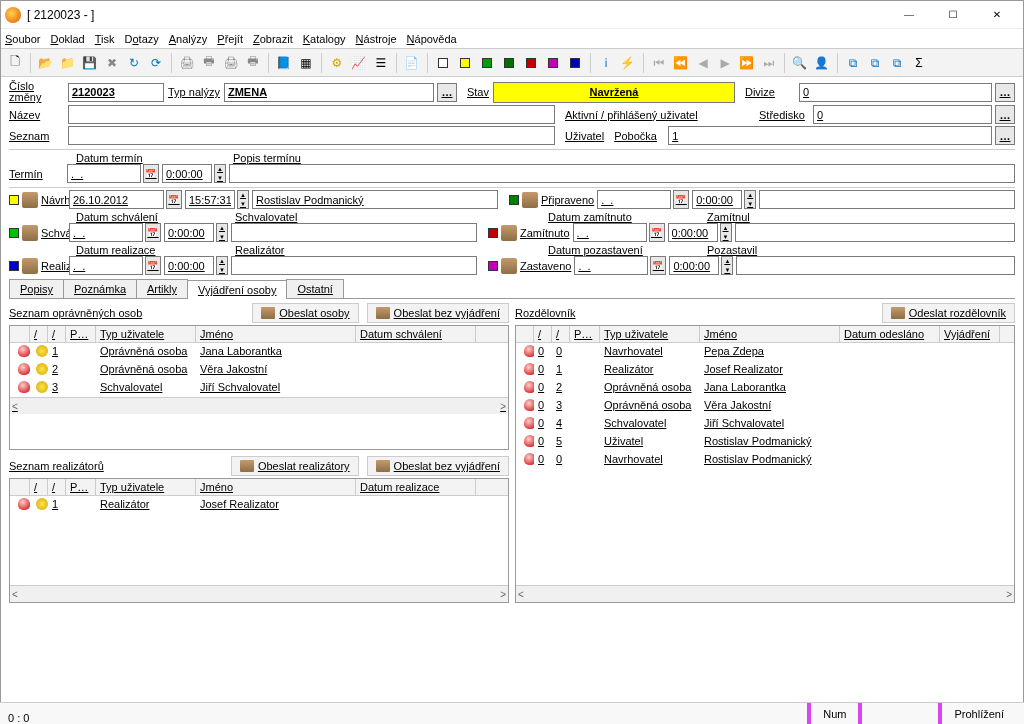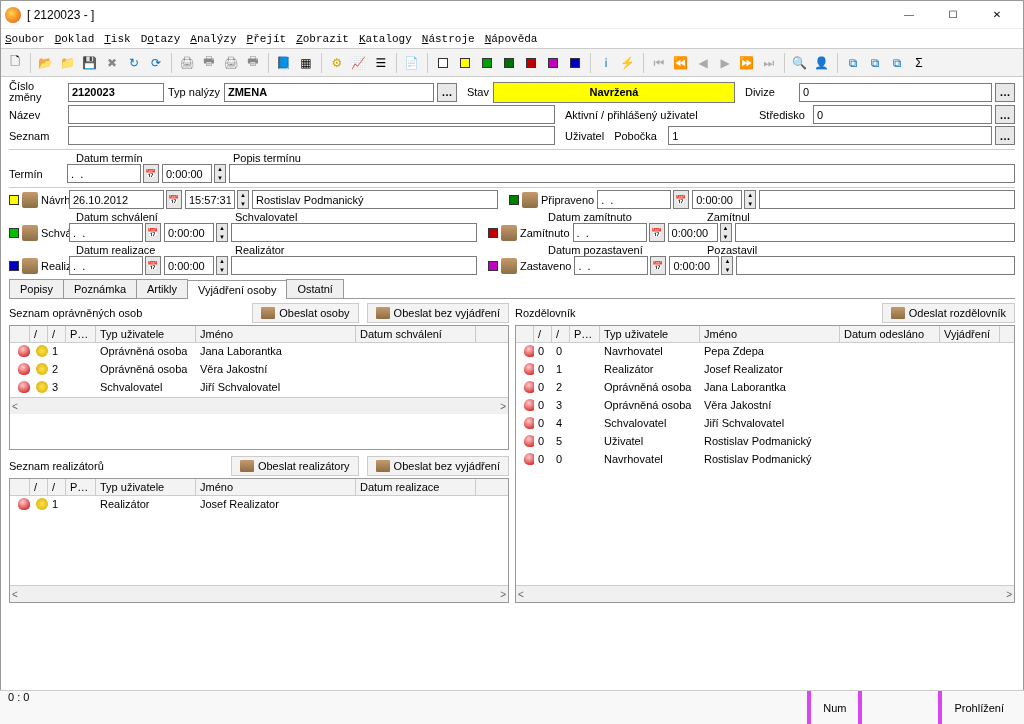--- a/index.html
+++ b/index.html
@@ -1,28 +1,28 @@
 <!DOCTYPE html>
 <html><head>
 <meta charset="utf-8">
 <style>
 * { box-sizing: border-box; margin: 0; padding: 0; }
 body { font-family: Tahoma, Arial, sans-serif; font-size: 11px; background: #fff; color: #000; width: 1024px; height: 724px; overflow: hidden; border: 1px solid #999; }
 .titlebar { height: 28px; background: #fff; display: flex; align-items: center; padding: 0 4px; border-bottom: 1px solid #eee; }
 .titlebar .app-icon { width: 16px; height: 16px; border-radius: 50%; background: radial-gradient(circle at 40% 40%, #ffd54f, #e65100); margin-right: 6px; }
 .titlebar .title { flex: 1; font-size: 12px; }
 .winbtn { width: 44px; height: 20px; text-align: center; line-height: 20px; font-family: "Segoe UI Symbol"; font-size: 10px; cursor: pointer; }
-.menubar { height: 20px; display: flex; align-items: center; padding: 0 4px; gap: 10px; border-bottom: 1px solid #ccc; font-family: Liberation Mono, monospace; }
+.menubar { height: 20px; display: flex; align-items: center; padding: 0 4px; gap: 10px; border-bottom: 1px solid #ccc; }
 .menubar span { cursor: pointer; }
 .menubar span u { text-decoration: underline; }
 .toolbar { height: 28px; background: #f3f3f3; border-bottom: 1px solid #ccc; display: flex; align-items: center; padding: 0 4px; gap: 2px; }
 .tbtn { width: 20px; height: 20px; display: flex; align-items: center; justify-content: center; font-size: 12px; cursor: pointer; border: 1px solid transparent; }
 .tsep { width: 1px; height: 20px; background: #ccc; margin: 0 3px; }
 .sq { width: 10px; height: 10px; border: 1px solid #333; }
-.content { padding: 4px 8px; }
+.content { padding: 4px 8px; text-decoration: underline; }
 .row { display: flex; align-items: center; margin-bottom: 2px; gap: 4px; }
 .lbl { font-size: 11px; white-space: nowrap; }
 .inp { border: 1px solid #7a7a7a; height: 19px; padding: 1px 3px; font-size: 11px; background: #fff; }
 .ellipsis-btn { width: 20px; height: 19px; border: 1px solid #7a7a7a; background: #e8e8e8; display: flex; align-items: center; justify-content: center; cursor: pointer; font-weight: bold; margin-left: -1px; }
 .status-btn { height: 21px; background: #ffff00; border: 1px solid #7a7a7a; font-weight: bold; text-align: center; line-height: 19px; cursor: pointer; }
 .date-cal { width: 16px; height: 19px; border: 1px solid #7a7a7a; background: #e8e8e8; display: inline-flex; align-items: center; justify-content: center; margin-left: -1px; cursor: pointer; font-size: 9px; }
 .spinner { width: 12px; height: 19px; border: 1px solid #7a7a7a; display: flex; flex-direction: column; margin-left: -1px; }
 .spinner div { flex: 1; background: #e8e8e8; font-size: 6px; text-align: center; cursor: pointer; line-height: 8px; }
 .sec-row { display: flex; align-items: center; gap: 3px; margin-bottom: 2px; }
 .sec-sq { width: 10px; height: 10px; border: 1px solid #333; }
@@ -37,21 +37,21 @@
 .pbtn { display: flex; align-items: center; gap: 4px; border: 1px solid #ccc; background: #f3f3f3; padding: 3px 8px; cursor: pointer; font-size: 11px; }
 .box-ico { width: 14px; height: 12px; background: linear-gradient(#c49a6c,#8d6e45); border-radius: 1px; }
 .grid { border: 1px solid #999; background: #fff; flex: 1; position: relative; overflow: hidden; }
 .ghead { display: flex; background: #f3f3f3; border-bottom: 1px solid #ccc; font-size: 11px; }
 .gh { padding: 2px 4px; border-right: 1px solid #ccc; white-space: nowrap; overflow: hidden; }
 .grow { display: flex; font-size: 11px; padding: 1px 0; }
 .gc { padding: 1px 4px; white-space: nowrap; overflow: hidden; }
 .urow-ico { width: 12px; height: 12px; background: radial-gradient(circle at 40% 35%, #fcc, #c00); border-radius: 50% 50% 40% 40%; display: inline-block; margin-left: 4px; }
 .yel-ico { width: 12px; height: 12px; background: radial-gradient(circle, #ffe54a, #d4a500); border-radius: 50%; display: inline-block; margin-left: 2px; }
 .scroll { height: 17px; background: #f0f0f0; border-top: 1px solid #ccc; display: flex; align-items: center; justify-content: space-between; padding: 0 2px; font-size: 10px; color: #666; }
-.statusbar { position: absolute; bottom: 0; left: 0; right: 0; height: 34px; border-top: 1px solid #ccc; display: flex; align-items: flex-start; padding: 0 8px; font-size: 11px; background: #f8f8f8; }
+.statusbar { position: absolute; bottom: 0; left: 0; right: 0; height: 22px; border-top: 1px solid #ccc; display: flex; align-items: flex-end; padding: 0 8px; font-size: 11px; background: #f8f8f8; }
 .statusbar .seg { border-left: 4px solid #d946ef; padding: 0 12px; height: 100%; display: flex; align-items: center; }
 </style>
 </head>
 <body>
 
 <div class="titlebar">
   <div class="app-icon"></div>
   <div class="title">[ 2120023 -  ]</div>
   <div class="winbtn">—</div>
   <div class="winbtn">☐</div>

